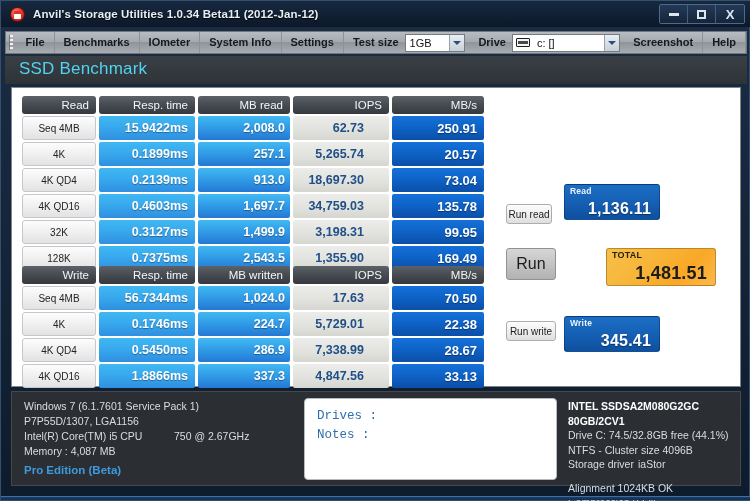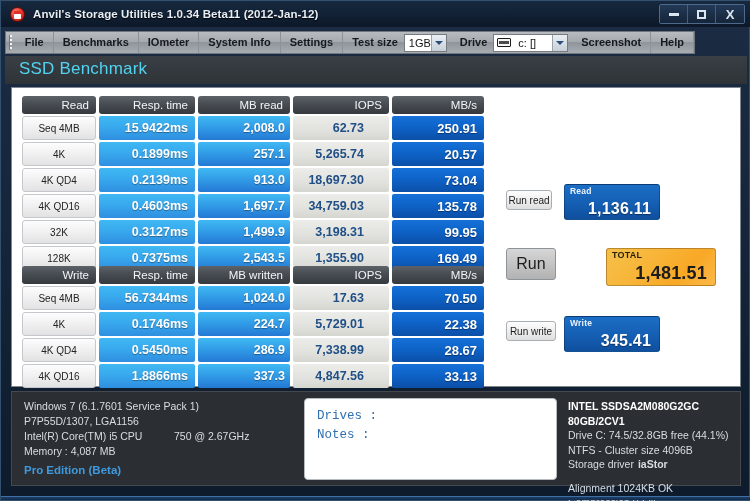--- a/index.html
+++ b/index.html
@@ -57,21 +57,21 @@
     border-right: 1px solid #44607f;
     color: #dce7f2; font-size: 11px; font-weight: bold;
   }
   .win-btn:last-child { border-right: none; }
   .win-btn .glyph-min { display:block; width:10px; height:3px; background:#dbe6f1; }
   .win-btn .glyph-max { display:block; width:9px; height:9px; border:2px solid #dbe6f1; }
   .win-btn .glyph-close { font-size: 13px; line-height: 13px; font-weight: bold; }
 
   
   #menu-bar {
-    position: absolute; left: 4px; top: 30px; width: 690px; height: 23px;
+    position: absolute; left: 4px; top: 30px; width: 742px; height: 23px;
     background: linear-gradient(180deg,#b8bcc0 0%, #a4a9ae 48%, #8f959b 50%, #a8adb2 100%);
     border: 1px solid #6f767d;
     display: flex; align-items: center;
   }
   #menu-grip {
     width: 4px; height: 15px; margin: 0 4px 0 3px;
     background-image: repeating-linear-gradient(180deg,#f2f4f6 0 2px, transparent 2px 4px);
     border-left: 1px solid #70777e;
   }
   .menu-item {
@@ -182,21 +182,21 @@
   
   #scores { position: absolute; left: 490px; top: 0; width: 238px; height: 300px; }
 
   .run-btn {
     position: absolute; left: 4px;
     background: linear-gradient(180deg,#fdfdfd 0%, #efefef 50%, #dedede 100%);
     border: 1px solid #a9aeb3; border-radius: 3px;
     display: flex; align-items: center; justify-content: center;
     color: #1c1c1c;
   }
-  #run-read-btn  { top: 102px; width: 46px; height: 20px; font-size: 10px; }
+  #run-read-btn  { top: 116px; width: 46px; height: 20px; font-size: 10px; }
   #run-big-btn   { top: 160px; width: 50px; height: 32px; font-size: 16px;
                    background: linear-gradient(180deg,#d6d6d6 0%, #c4c4c4 50%, #b2b2b2 100%);
                    border-color: #8e9398; }
   #run-write-btn { top: 233px; width: 50px; height: 20px; font-size: 10px; }
 
   .score-box {
     position: absolute; border-radius: 3px;
     border: 1px solid rgba(0,0,0,.25);
   }
   .score-box .score-cap {
@@ -246,21 +246,21 @@
   }
   #notes-panel div { color: #2f6fae; font-size: 12.5px; line-height: 19px; font-family: Liberation Mono, monospace; }
 
   #driveinfo {
     position: absolute; left: 556px; top: 7px; width: 180px;
     color: #d9dde1; font-size: 10.5px; line-height: 14.5px;
   }
   #driveinfo .strong { font-weight: bold; color: #ffffff; }
   #driveinfo .sp { height: 9px; }
   #driveinfo .drv-line { display: flex; gap: 4px; }
-  #driveinfo .drv-line .bold { font-weight: bold; }
+  #driveinfo .drv-line .bold { font-weight: normal; }
 
   
   #bottom-accent {
     position: absolute; left: 0; bottom: 0; width: 750px; height: 4px;
     background: linear-gradient(180deg,#1d3f6a 0%, #122a4a 100%);
     border-top: 1px solid #3f6ea3;
   }
 </style>
 </head>
 <body>

